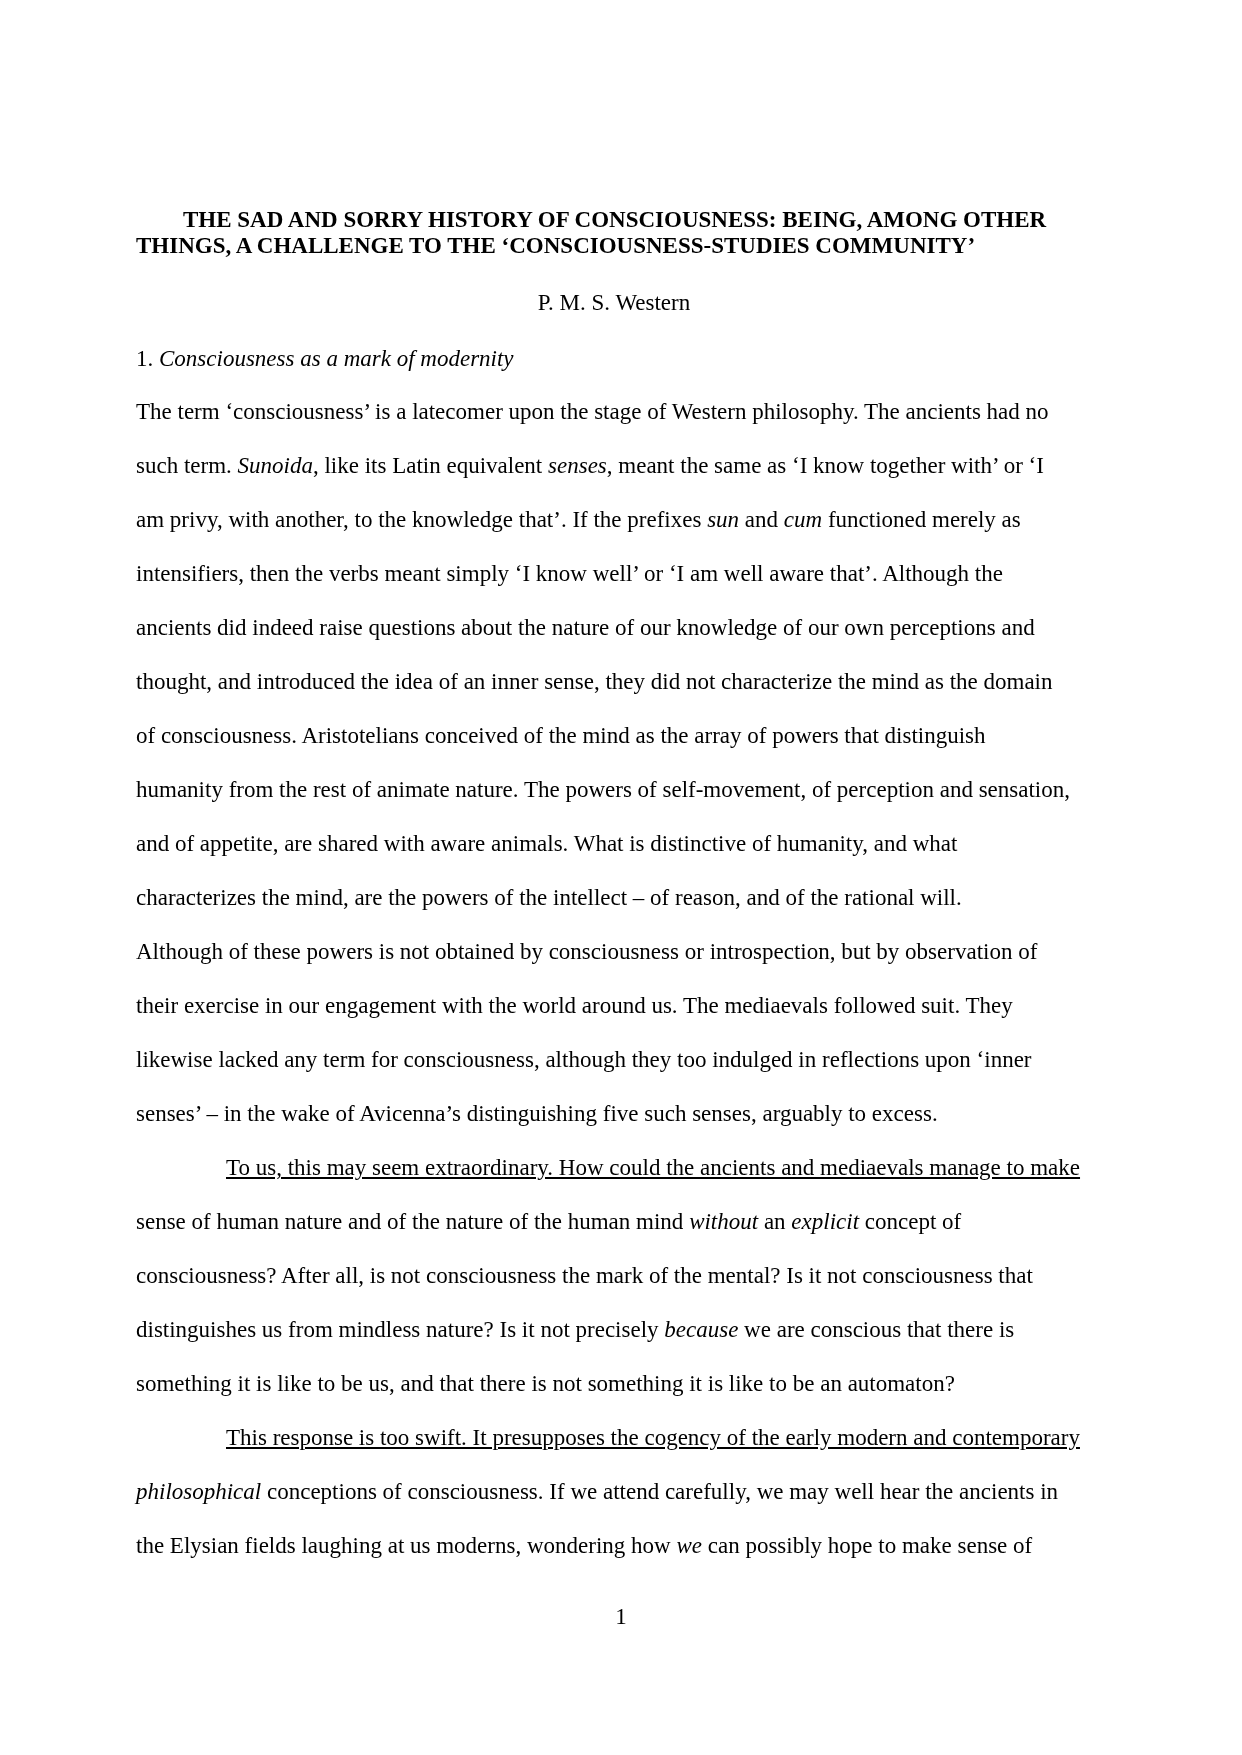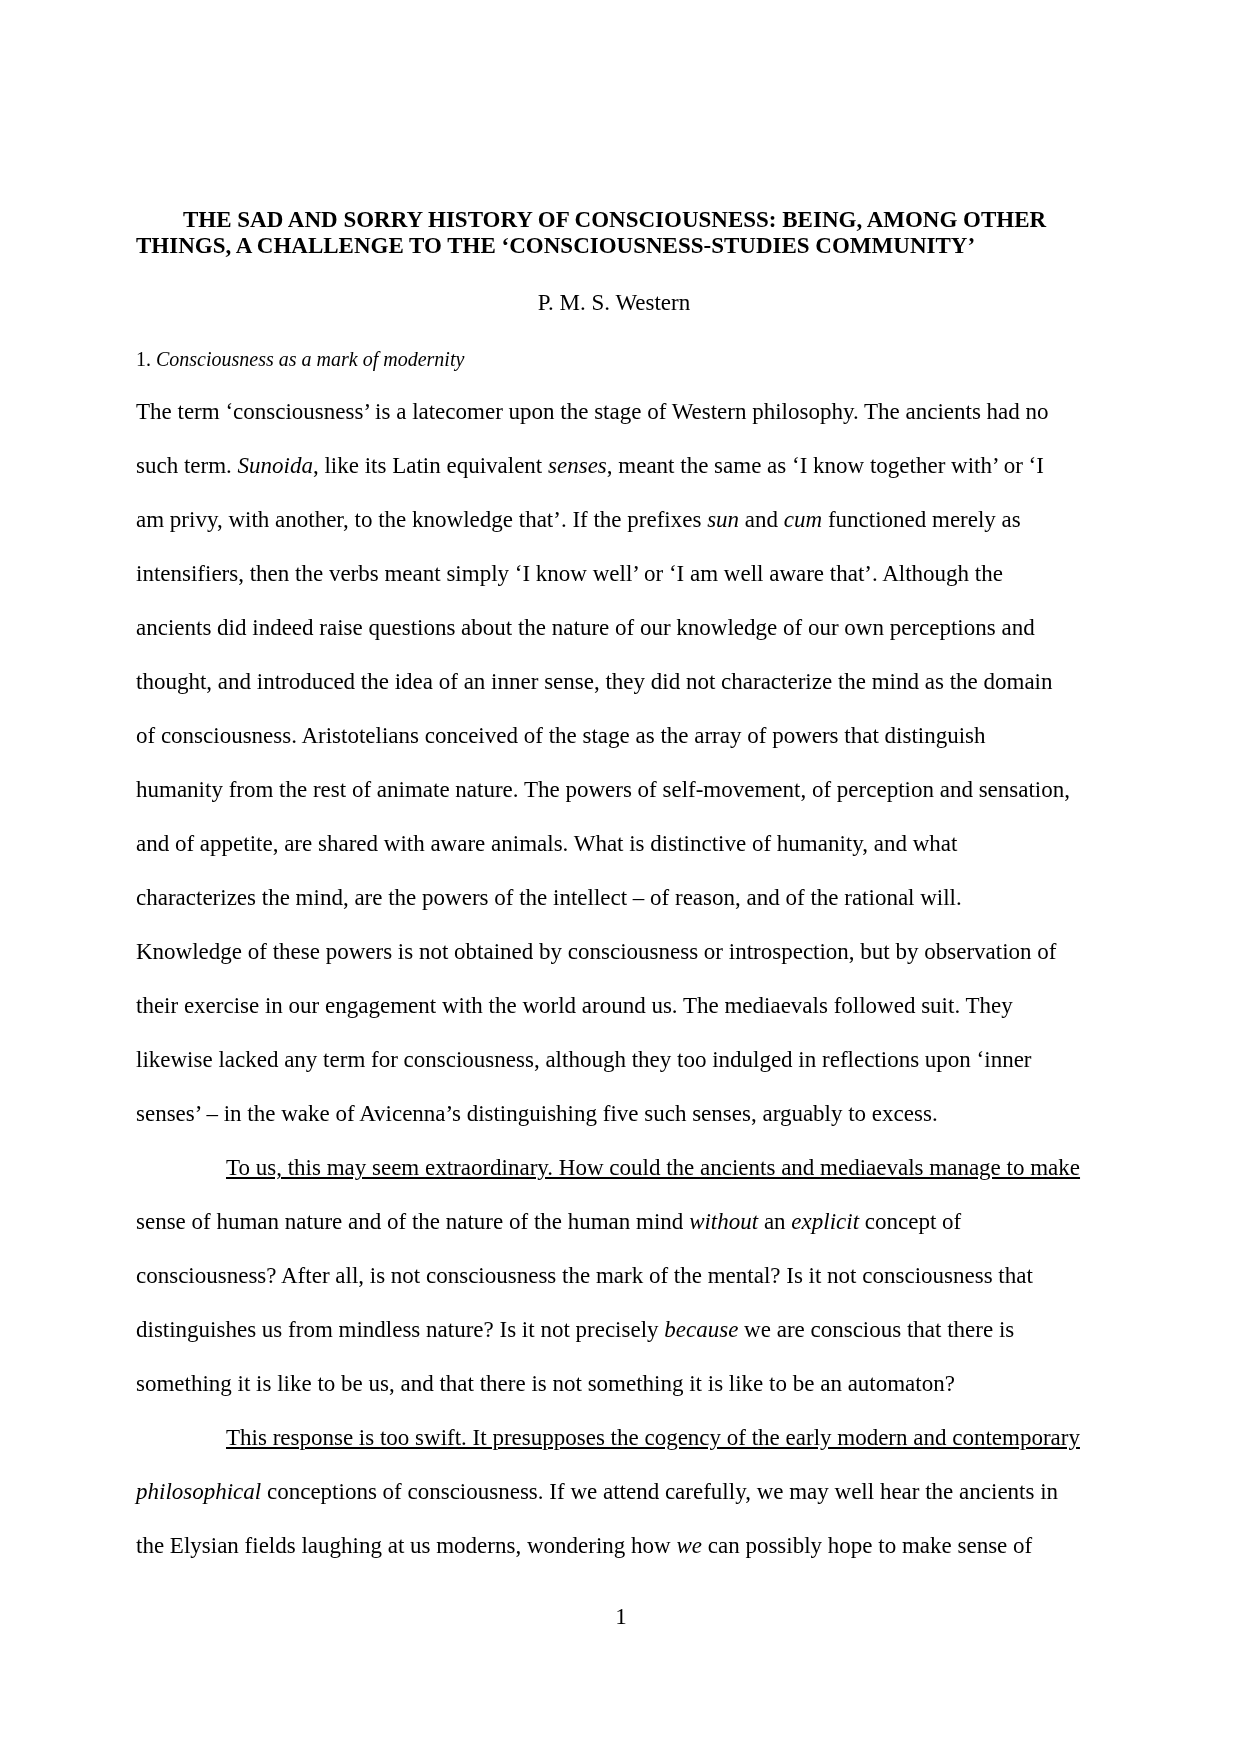--- a/index.html
+++ b/index.html
@@ -36,21 +36,21 @@
     padding-left: 47px;
   }
   .author {
     margin-top: 31px;
     font-size: 23px;
     line-height: 26px;
     text-align: center;
   }
   .section-heading {
     margin-top: 30px;
-    font-size: 20px;
+    font-size: 23px;
     line-height: 26px;
   }
   .it {
     font-style: italic;
   }
   .body-text {
     margin-top: 13px;
     font-size: 23px;
     line-height: 54px;
   }
@@ -86,25 +86,25 @@
 
     <div class="section-heading"><span>1. </span><span class="it">Consciousness as a mark of modernity</span></div>
 
     <div class="body-text">
         <div class="line">The term ‘consciousness’ is a latecomer upon the stage of Western philosophy. The ancients had no</div>
         <div class="line">such term. <span class="it">Sunoida</span>, like its Latin equivalent <span class="it">senses</span>, meant the same as ‘I know together with’ or ‘I</div>
         <div class="line">am privy, with another, to the knowledge that’. If the prefixes <span class="it">sun</span> and <span class="it">cum</span> functioned merely as</div>
         <div class="line">intensifiers, then the verbs meant simply ‘I know well’ or ‘I am well aware that’. Although the</div>
         <div class="line">ancients did indeed raise questions about the nature of our knowledge of our own perceptions and</div>
         <div class="line">thought, and introduced the idea of an inner sense, they did not characterize the mind as the domain</div>
-        <div class="line">of consciousness. Aristotelians conceived of the stage as the array of powers that distinguish</div>
+        <div class="line">of consciousness. Aristotelians conceived of the mind as the array of powers that distinguish</div>
         <div class="line">humanity from the rest of animate nature. The powers of self-movement, of perception and sensation,</div>
         <div class="line">and of appetite, are shared with aware animals. What is distinctive of humanity, and what</div>
         <div class="line">characterizes the mind, are the powers of the intellect – of reason, and of the rational will.</div>
-        <div class="line">Knowledge of these powers is not obtained by consciousness or introspection, but by observation of</div>
+        <div class="line">Although of these powers is not obtained by consciousness or introspection, but by observation of</div>
         <div class="line">their exercise in our engagement with the world around us. The mediaevals followed suit. They</div>
         <div class="line">likewise lacked any term for consciousness, although they too indulged in reflections upon ‘inner</div>
         <div class="line">senses’ – in the wake of Avicenna’s distinguishing five such senses, arguably to excess.</div>
         <div class="line indent">To us, this may seem extraordinary. How could the ancients and mediaevals manage to make</div>
         <div class="line">sense of human nature and of the nature of the human mind <span class="it">without</span> an <span class="it">explicit</span> concept of</div>
         <div class="line">consciousness? After all, is not consciousness the mark of the mental? Is it not consciousness that</div>
         <div class="line">distinguishes us from mindless nature? Is it not precisely <span class="it">because</span> we are conscious that there is</div>
         <div class="line">something it is like to be us, and that there is not something it is like to be an automaton?</div>
         <div class="line indent">This response is too swift. It presupposes the cogency of the early modern and contemporary</div>
         <div class="line"><span class="it">philosophical</span> conceptions of consciousness. If we attend carefully, we may well hear the ancients in</div>

